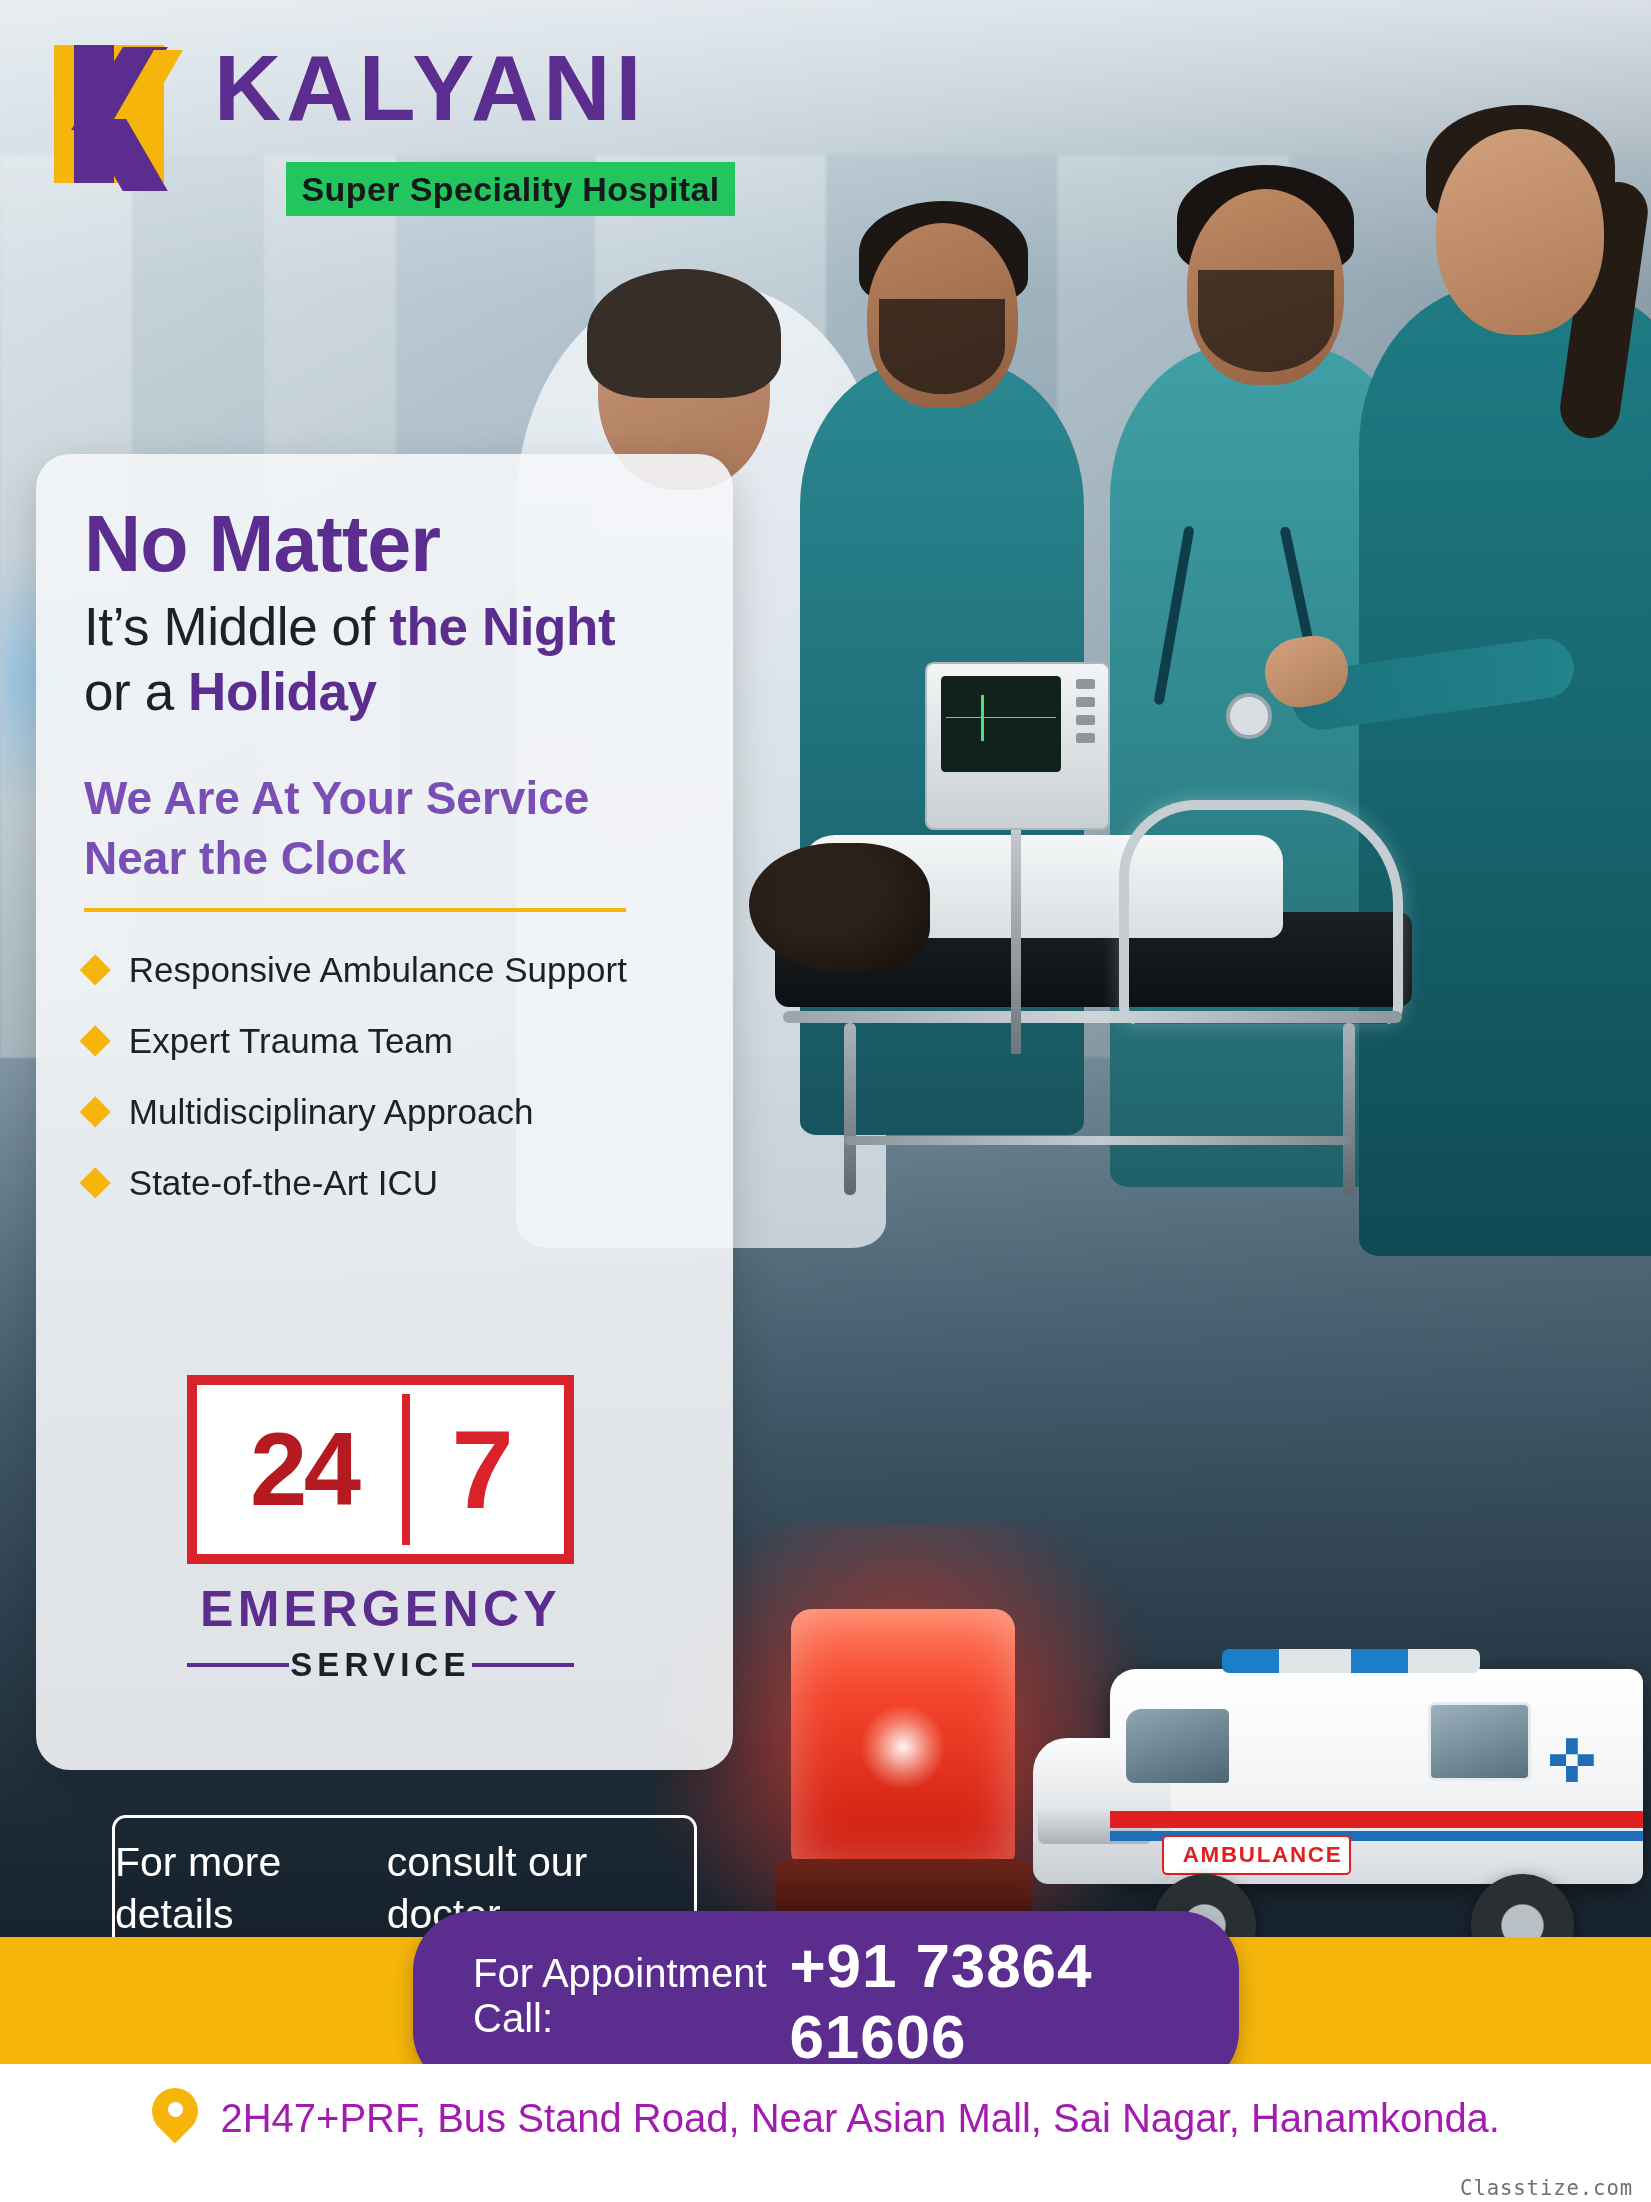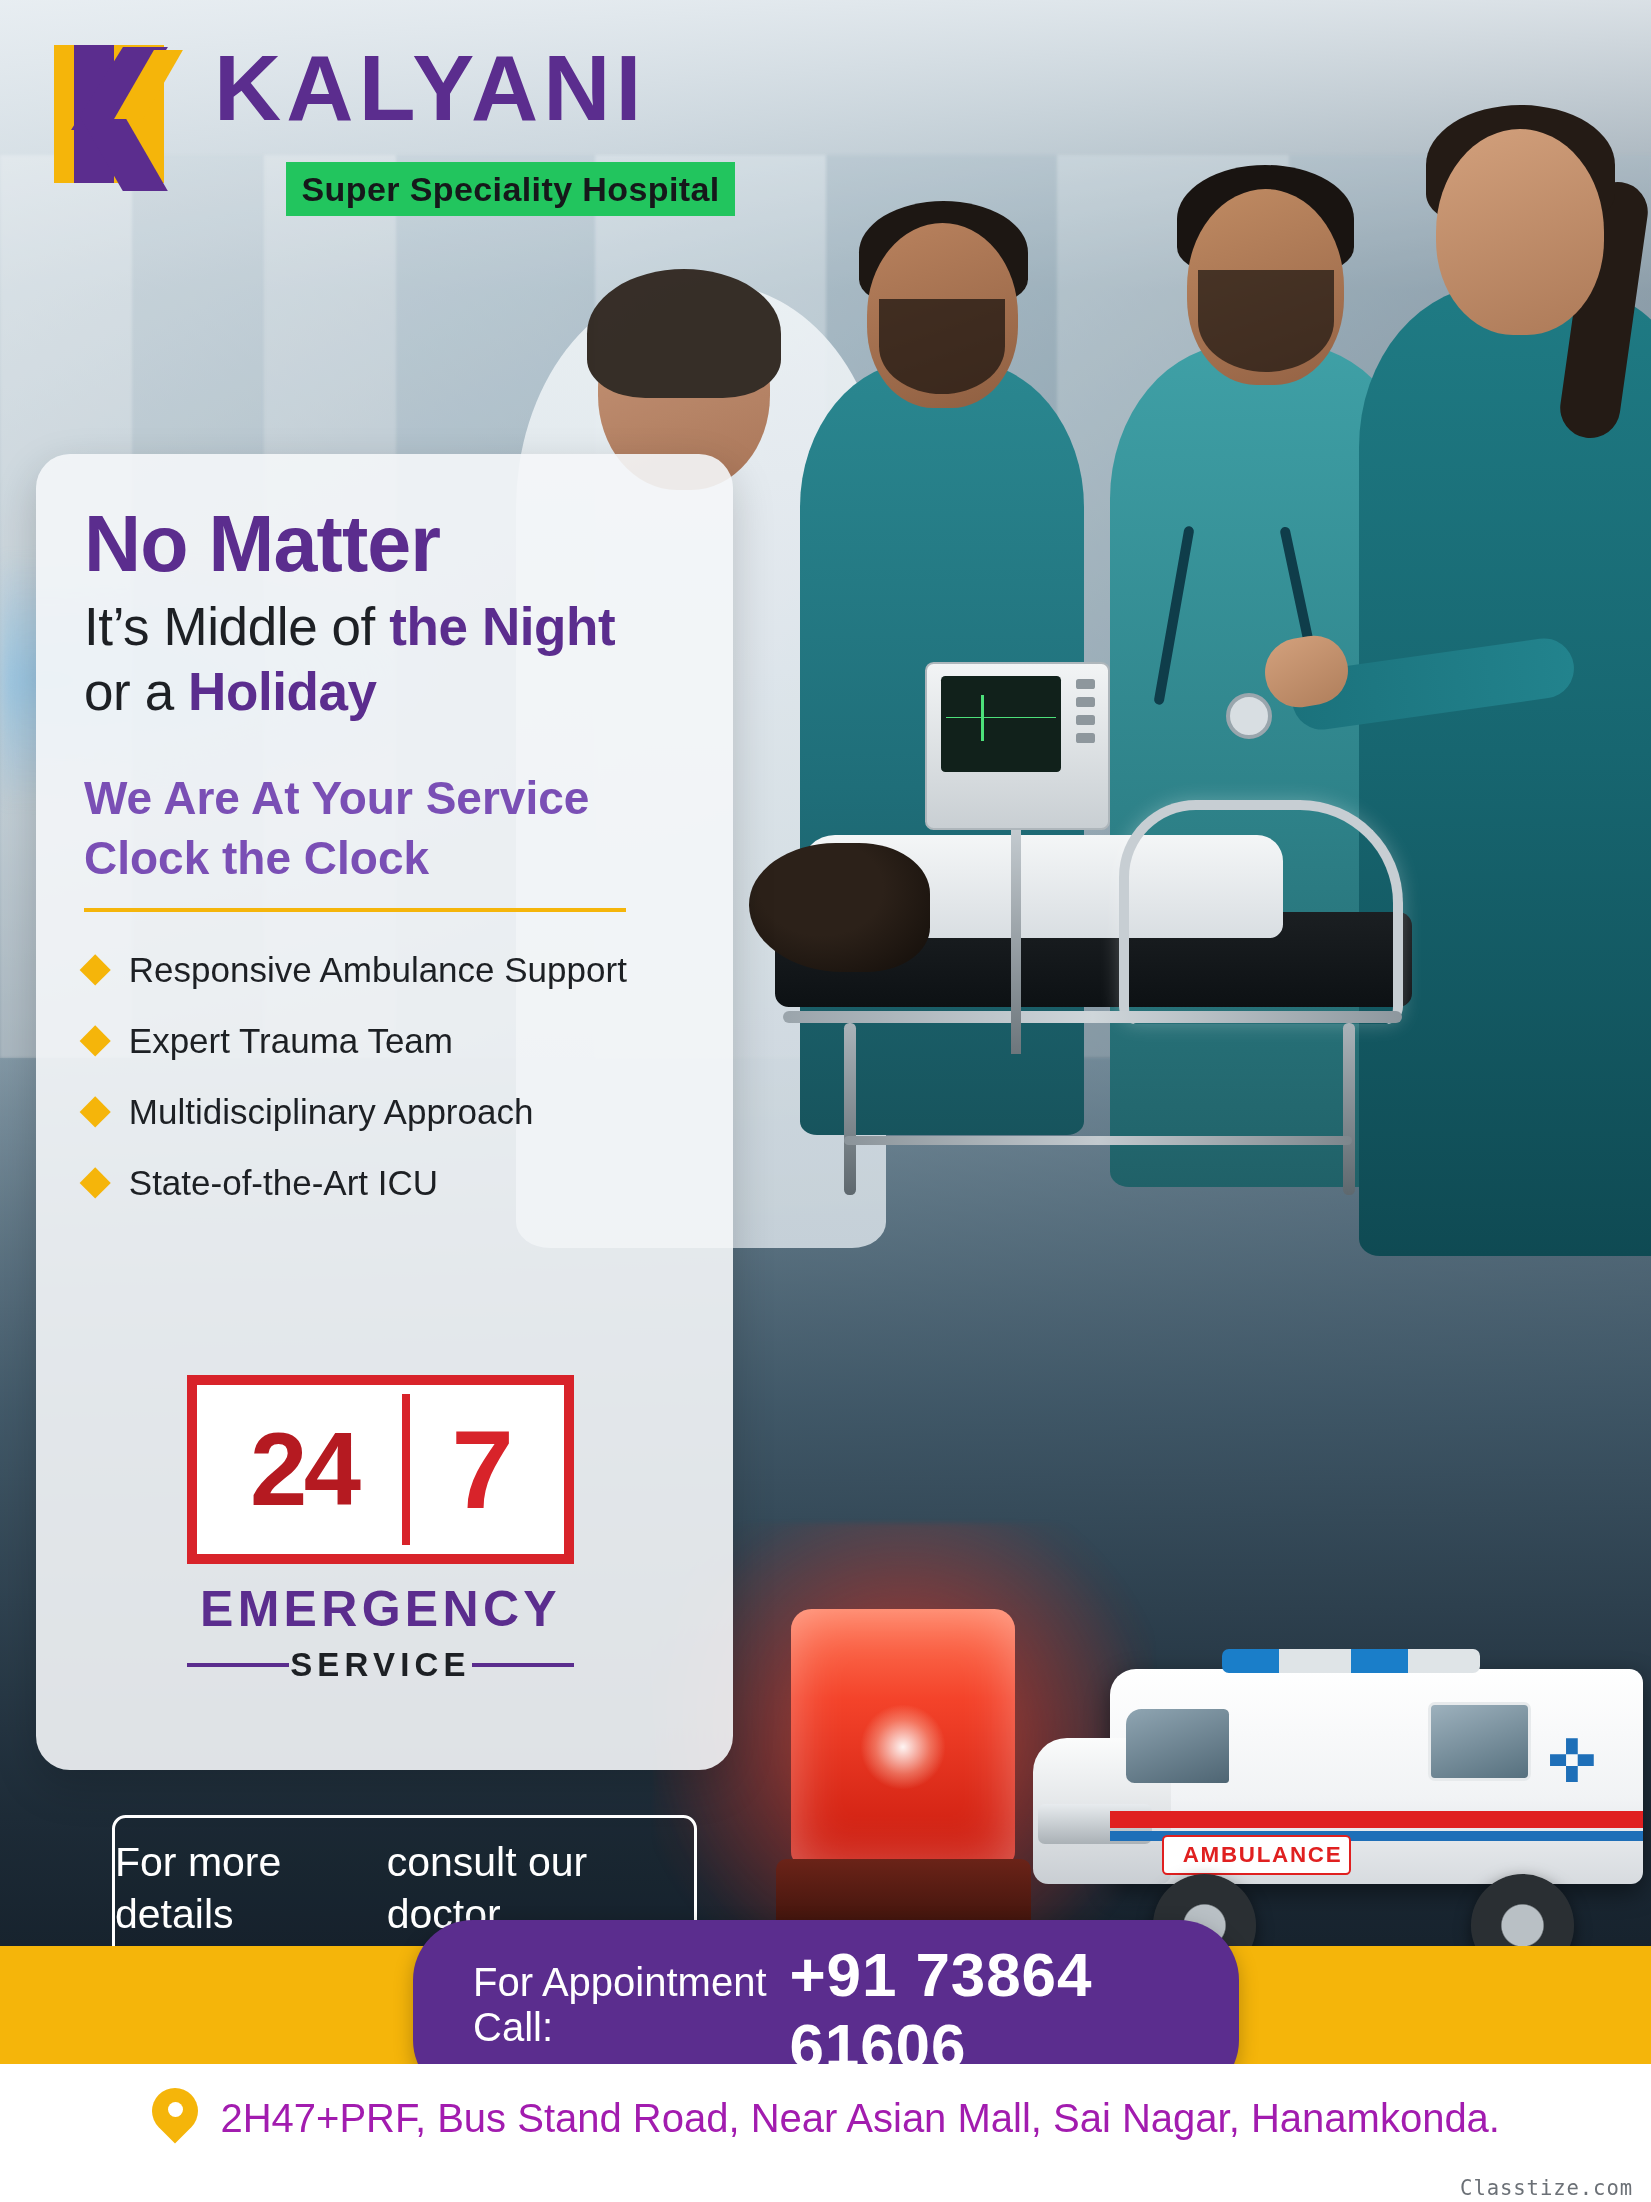--- a/index.html
+++ b/index.html
@@ -396,21 +396,21 @@
   .consult {
     position: absolute; left: 112px; top: 1815px; width: 585px; height: 146px;
     border: 3.4px solid #ffffff; border-radius: 13.8px;
     display: flex; flex-direction: row; align-items: center; justify-content: center;
     color: #ffffff; font-size: 41px; line-height: 1.28;
     background: rgba(15,25,35,0.12);
   }
 
   
   .appt-bar {
-    position: absolute; left: 0; bottom: 130px; width: 1652px; height: 127px;
+    position: absolute; left: 0; bottom: 139px; width: 1652px; height: 127px;
     background: #f5b50a;
   }
   .appt-pill {
     position: absolute; left: 50%; top: 50%; transform: translate(-50%,-50%);
     background: #5b2d8e; color: #ffffff;
     border-radius: 60px; padding: 19px 60px;
     display: flex; align-items: baseline; gap: 15.5px;
     box-shadow: 0 6.9px 19px rgba(0,0,0,0.25);
   }
   .appt-label { font-size: 40px; }
@@ -548,21 +548,21 @@
   <div class="card">
     <div class="h-no-matter">No Matter</div>
 
     <div class="h-line2">
       <span>It’s Middle of </span><b>the Night</b><br>
       <span>or a </span><b>Holiday</b>
     </div>
 
     <div class="h-line3">
       <span>We Are At Your Service</span><br>
-      <span>Clock </span><span>the Clock</span>
+      <span>Near </span><span>the Clock</span>
     </div>
 
     <div class="divider"></div>
 
     <div class="features">
       <div class="feature">
         <span class="dia"></span>
         <span class="ftxt">Responsive Ambulance Support</span>
       </div>
       <div class="feature">

